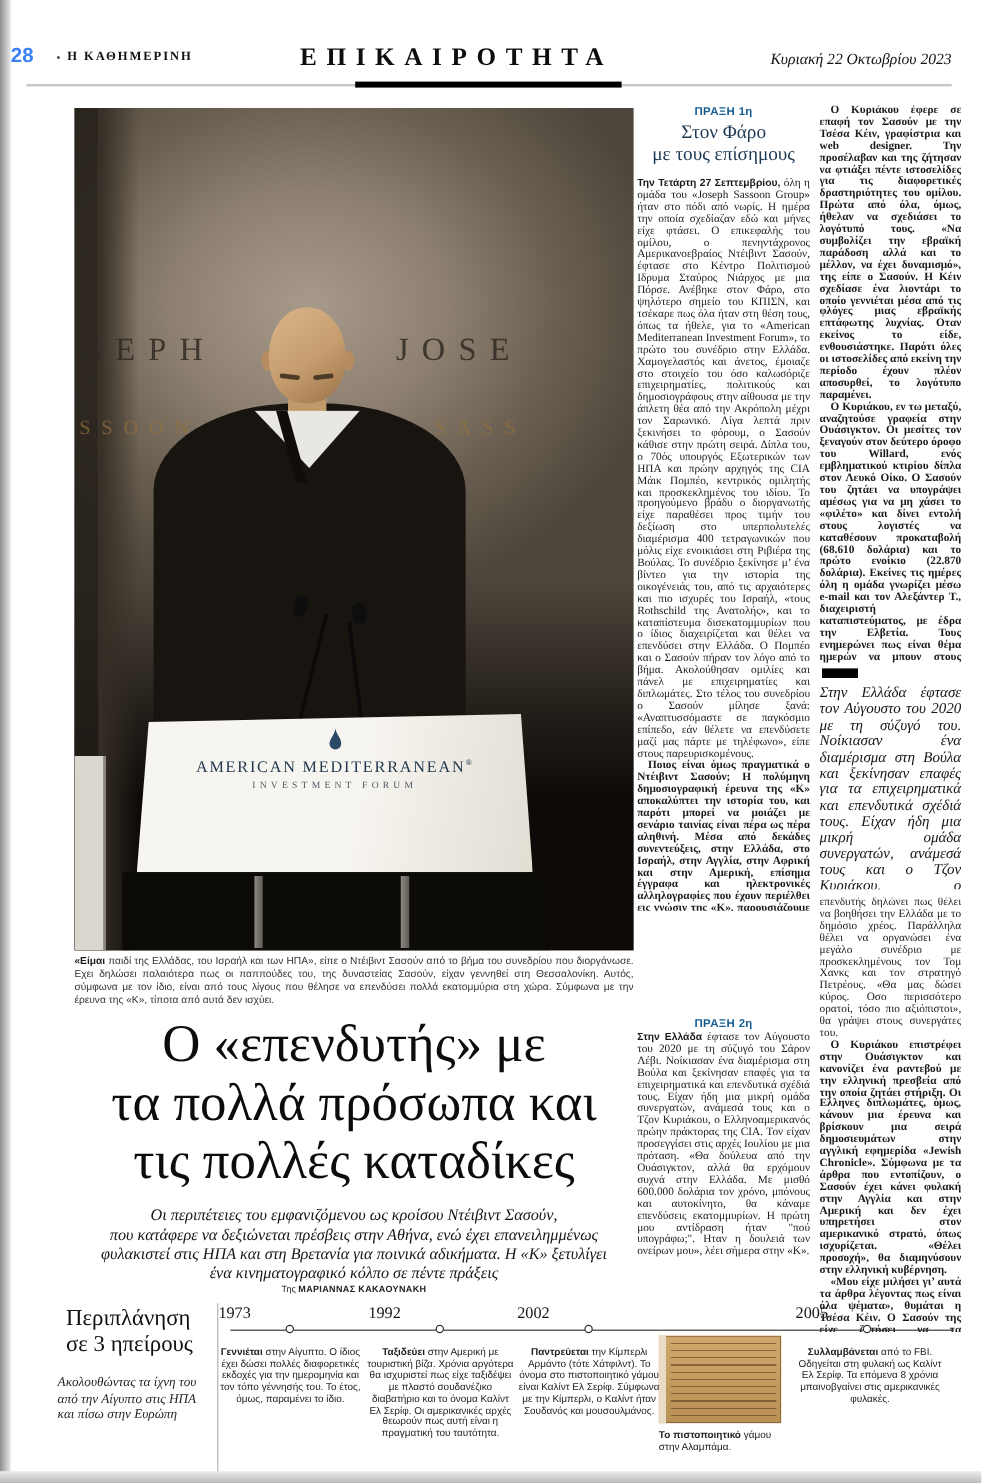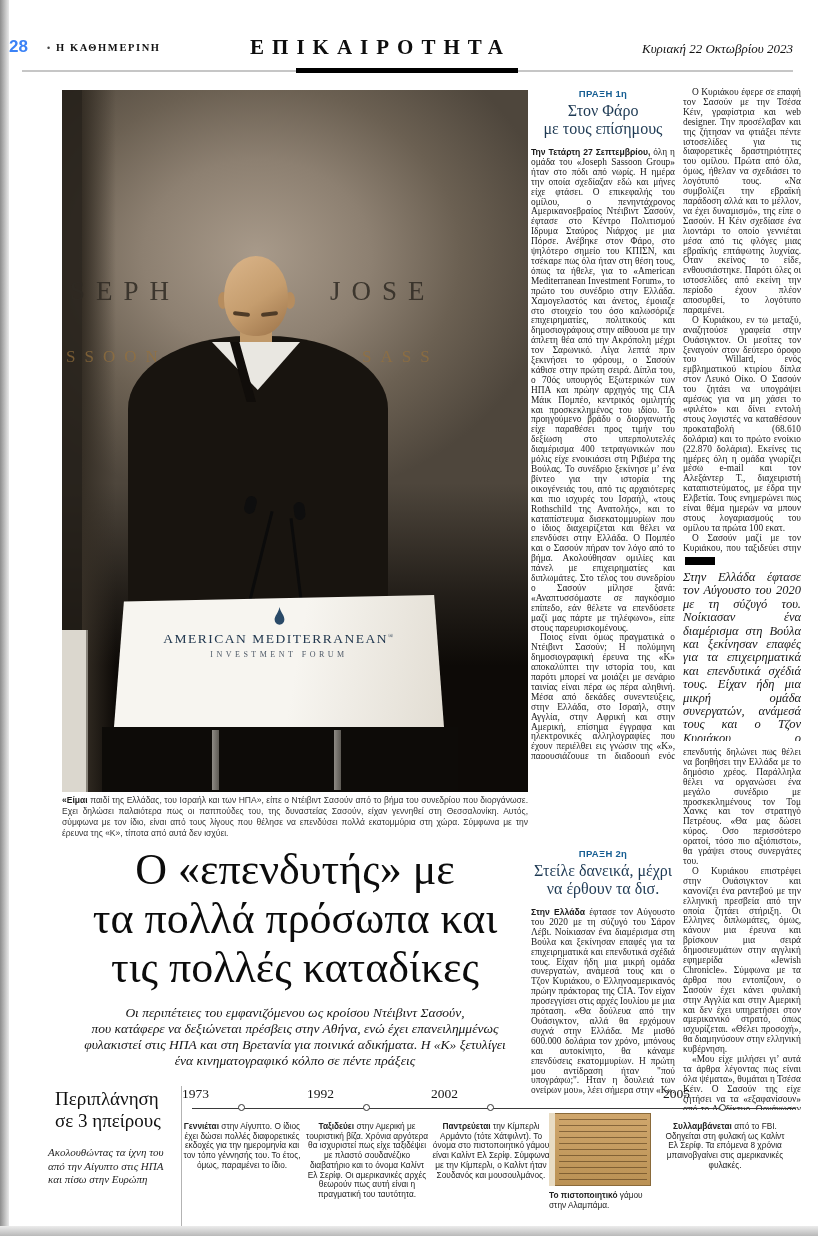--- a/index.html
+++ b/index.html
@@ -88,21 +88,21 @@
   .byline b { font-weight:bold; letter-spacing:.3px; }
 
   
   .col { position:absolute; top:88px; }
   .colmid { left:531px; width:144px; height:1014px; }
   .colright { left:683px; width:118px; height:1022px; }
   .kicker { text-align:center; font:bold 9.5px "Liberation Sans",sans-serif; color:#155d92; letter-spacing:.3px; }
   .act-title { text-align:center; font-weight:normal; color:#1d3953; margin:3px 0 9px; }
   .act-title span { display:block; font:16px/18px "Liberation Serif",serif; }
   .body p { font:9.4px/9.9px "Liberation Serif",serif; text-align:justify; color:#1a1a1a; }
-  .body p.ind { text-indent:9px; }
+  .body p.ind { text-indent:9px;font-weight:bold; }
   .plead { font:bold 8.6px "Liberation Sans",sans-serif; }
   .blockA1 { height:612px; overflow:hidden; }
   .act2 { position:absolute; left:0; top:760px; width:100%; height:254px; background:#fff; }
   .blockA { height:465px; overflow:hidden; }
   .qsquare { position:absolute; left:2px; top:469px; width:30px; height:8px; background:#000; }
   .pullquote { position:absolute; left:0; top:483px; width:118px; height:170px; overflow:hidden;
                font:italic 12.5px/13.4px "Liberation Serif",serif; color:#161616; text-align:justify; }
   .blockB { position:absolute; left:0; top:660px; width:118px; height:362px; overflow:hidden; background:#fff; }
 
   
@@ -188,37 +188,34 @@
     <span>Ο «επενδυτής» με</span>
     <span>τα πολλά πρόσωπα και</span>
     <span>τις πολλές καταδίκες</span>
   </h1>
   <div class="deck">
     <span>Οι περιπέτειες του εμφανιζόμενου ως κροίσου Ντέιβιντ Σασούν,</span>
     <span>που κατάφερε να δεξιώνεται πρέσβεις στην Αθήνα, ενώ έχει επανειλημμένως</span>
     <span>φυλακιστεί στις ΗΠΑ και στη Βρετανία για ποινικά αδικήματα. Η «Κ» ξετυλίγει</span>
     <span>ένα κινηματογραφικό κόλπο σε πέντε πράξεις</span>
   </div>
+  <div class="byline"><span>Της </span><b>ΜΑΡΙΑΝΝΑΣ ΚΑΚΑΟΥΝΑΚΗ</b></div>
 
   <section class="col colmid">
     <div class="kicker">ΠΡΑΞΗ 1η</div>
     <h2 class="act-title">
       <span>Στον Φάρο</span>
       <span>με τους επίσημους</span>
     </h2>
     <div class="body blockA1">
       <p><b class="plead">Την Τετάρτη 27 Σεπτεμβρίου,</b><span> όλη η ομάδα του «Joseph Sassoon Group» ήταν στο πόδι από νωρίς. Η ημέρα την οποία σχεδίαζαν εδώ και μήνες είχε φτάσει. Ο επικεφαλής του ομίλου, ο πενηντάχρονος Αμερικανοεβραίος Ντέιβιντ Σασούν, έφτασε στο Κέντρο Πολιτισμού Ιδρυμα Σταύρος Νιάρχος με μια Πόρσε. Ανέβηκε στον Φάρο, στο ψηλότερο σημείο του ΚΠΙΣΝ, και τσέκαρε πως όλα ήταν στη θέση τους, όπως τα ήθελε, για το «American Mediterranean Investment Forum», το πρώτο του συνέδριο στην Ελλάδα. Χαμογελαστός και άνετος, έμοιαζε στο στοιχείο του όσο καλωσόριζε επιχειρηματίες, πολιτικούς και δημοσιογράφους στην αίθουσα με την άπλετη θέα από την Ακρόπολη μέχρι τον Σαρωνικό. Λίγα λεπτά πριν ξεκινήσει το φόρουμ, ο Σασούν κάθισε στην πρώτη σειρά. Δίπλα του, ο 70ός υπουργός Εξωτερικών των ΗΠΑ και πρώην αρχηγός της CIA Μάικ Πομπέο, κεντρικός ομιλητής και προσκεκλημένος του ιδίου. Το προηγούμενο βράδυ ο διοργανωτής είχε παραθέσει προς τιμήν του δεξίωση στο υπερπολυτελές διαμέρισμα 400 τετραγωνικών που μόλις είχε ενοικιάσει στη Ριβιέρα της Βούλας. Το συνέδριο ξεκίνησε μ’ ένα βίντεο για την ιστορία της οικογένειάς του, από τις αρχαιότερες και πιο ισχυρές του Ισραήλ, «τους Rothschild της Ανατολής», και το καταπίστευμα δισεκατομμυρίων που ο ίδιος διαχειρίζεται και θέλει να επενδύσει στην Ελλάδα. Ο Πομπέο και ο Σασούν πήραν τον λόγο από το βήμα. Ακολούθησαν ομιλίες και πάνελ με επιχειρηματίες και διπλωμάτες. Στο τέλος του συνεδρίου ο Σασούν μίλησε ξανά: «Αναπτυσσόμαστε σε παγκόσμιο επίπεδο, εάν θέλετε να επενδύσετε μαζί μας πάρτε με τηλέφωνο», είπε στους παρευρισκομένους.</span></p>
       <p class="ind">Ποιος είναι όμως πραγματικά ο Ντέιβιντ Σασούν; Η πολύμηνη δημοσιογραφική έρευνα της «Κ» αποκαλύπτει την ιστορία του, και παρότι μπορεί να μοιάζει με σενάριο ταινίας είναι πέρα ως πέρα αληθινή. Μέσα από δεκάδες συνεντεύξεις, στην Ελλάδα, στο Ισραήλ, στην Αγγλία, στην Αφρική και στην Αμερική, επίσημα έγγραφα και ηλεκτρονικές αλληλογραφίες που έχουν περιέλθει εις γνώσιν της «Κ», παρουσιάζουμε τη διαδρομή ενός ανθρώπου που εδώ και δέκα χρόνια παριστάνει κάποιον που –σύμφωνα με τα διαθέσιμα στοιχεία– δεν είναι, έχοντας καταφέρει να παραπλανήσει εργαζομένους, επενδυτές, επιχειρηματίες, δημοσιογράφους, ακόμη και πολιτικούς, και όπως φαίνεται, τους ισχυρούς, ανώτατους διπλωμάτες των ΗΠΑ και του Ισραήλ, πρέσβεις Γιώργο Τσούνη και Νόαμ Κατζ, που παρευρέθηκαν και μίλησαν στο συνέδριο.</p>
     </div>
     <div class="act2">
       <div class="kicker">ΠΡΑΞΗ 2η</div>
-      <h2 class="act-title">
-        <span>Στείλε δανεικά, μέχρι</span>
-        <span>να έρθουν τα δισ.</span>
-      </h2>
       <div class="body">
         <p><b class="plead">Στην Ελλάδα</b><span> έφτασε τον Αύγουστο του 2020 με τη σύζυγό του Σάρον Λέβι. Νοίκιασαν ένα διαμέρισμα στη Βούλα και ξεκίνησαν επαφές για τα επιχειρηματικά και επενδυτικά σχέδιά τους. Είχαν ήδη μια μικρή ομάδα συνεργατών, ανάμεσά τους και ο Τζον Κυριάκου, ο Ελληνοαμερικανός πρώην πράκτορας της CIA. Τον είχαν προσεγγίσει στις αρχές Ιουλίου με μια πρόταση. «Θα δούλευα από την Ουάσιγκτον, αλλά θα ερχόμουν συχνά στην Ελλάδα. Με μισθό 600.000 δολάρια τον χρόνο, μπόνους και αυτοκίνητο, θα κάναμε επενδύσεις εκατομμυρίων. Η πρώτη μου αντίδραση ήταν "πού υπογράφω;". Ηταν η δουλειά των ονείρων μου», λέει σήμερα στην «Κ».</span></p>
       </div>
     </div>
   </section>
 
   <section class="col colright">
     <div class="body blockA">
       <p class="ind">Ο Κυριάκου έφερε σε επαφή τον Σασούν με την Τσέσα Κέιν, γραφίστρια και web designer. Την προσέλαβαν και της ζήτησαν να φτιάξει πέντε ιστοσελίδες για τις διαφορετικές δραστηριότητες του ομίλου. Πρώτα από όλα, όμως, ήθελαν να σχεδιάσει το λογότυπό τους. «Να συμβολίζει την εβραϊκή παράδοση αλλά και το μέλλον, να έχει δυναμισμό», της είπε ο Σασούν. Η Κέιν σχεδίασε ένα λιοντάρι το οποίο γεννιέται μέσα από τις φλόγες μιας εβραϊκής επτάφωτης λυχνίας. Οταν εκείνος το είδε, ενθουσιάστηκε. Παρότι όλες οι ιστοσελίδες από εκείνη την περίοδο έχουν πλέον αποσυρθεί, το λογότυπο παραμένει.</p>
       <p class="ind">Ο Κυριάκου, εν τω μεταξύ, αναζητούσε γραφεία στην Ουάσιγκτον. Οι μεσίτες τον ξεναγούν στον δεύτερο όροφο του Willard, ενός εμβληματικού κτιρίου δίπλα στον Λευκό Οίκο. Ο Σασούν του ζητάει να υπογράψει αμέσως για να μη χάσει το «φιλέτο» και δίνει εντολή στους λογιστές να καταθέσουν προκαταβολή (68.610 δολάρια) και το πρώτο ενοίκιο (22.870 δολάρια). Εκείνες τις ημέρες όλη η ομάδα γνωρίζει μέσω e-mail και τον Αλεξάντερ Τ., διαχειριστή καταπιστεύματος, με έδρα την Ελβετία. Τους ενημερώνει πως είναι θέμα ημερών να μπουν στους λογαριασμούς του ομίλου τα πρώτα 100 εκατ.</p>

